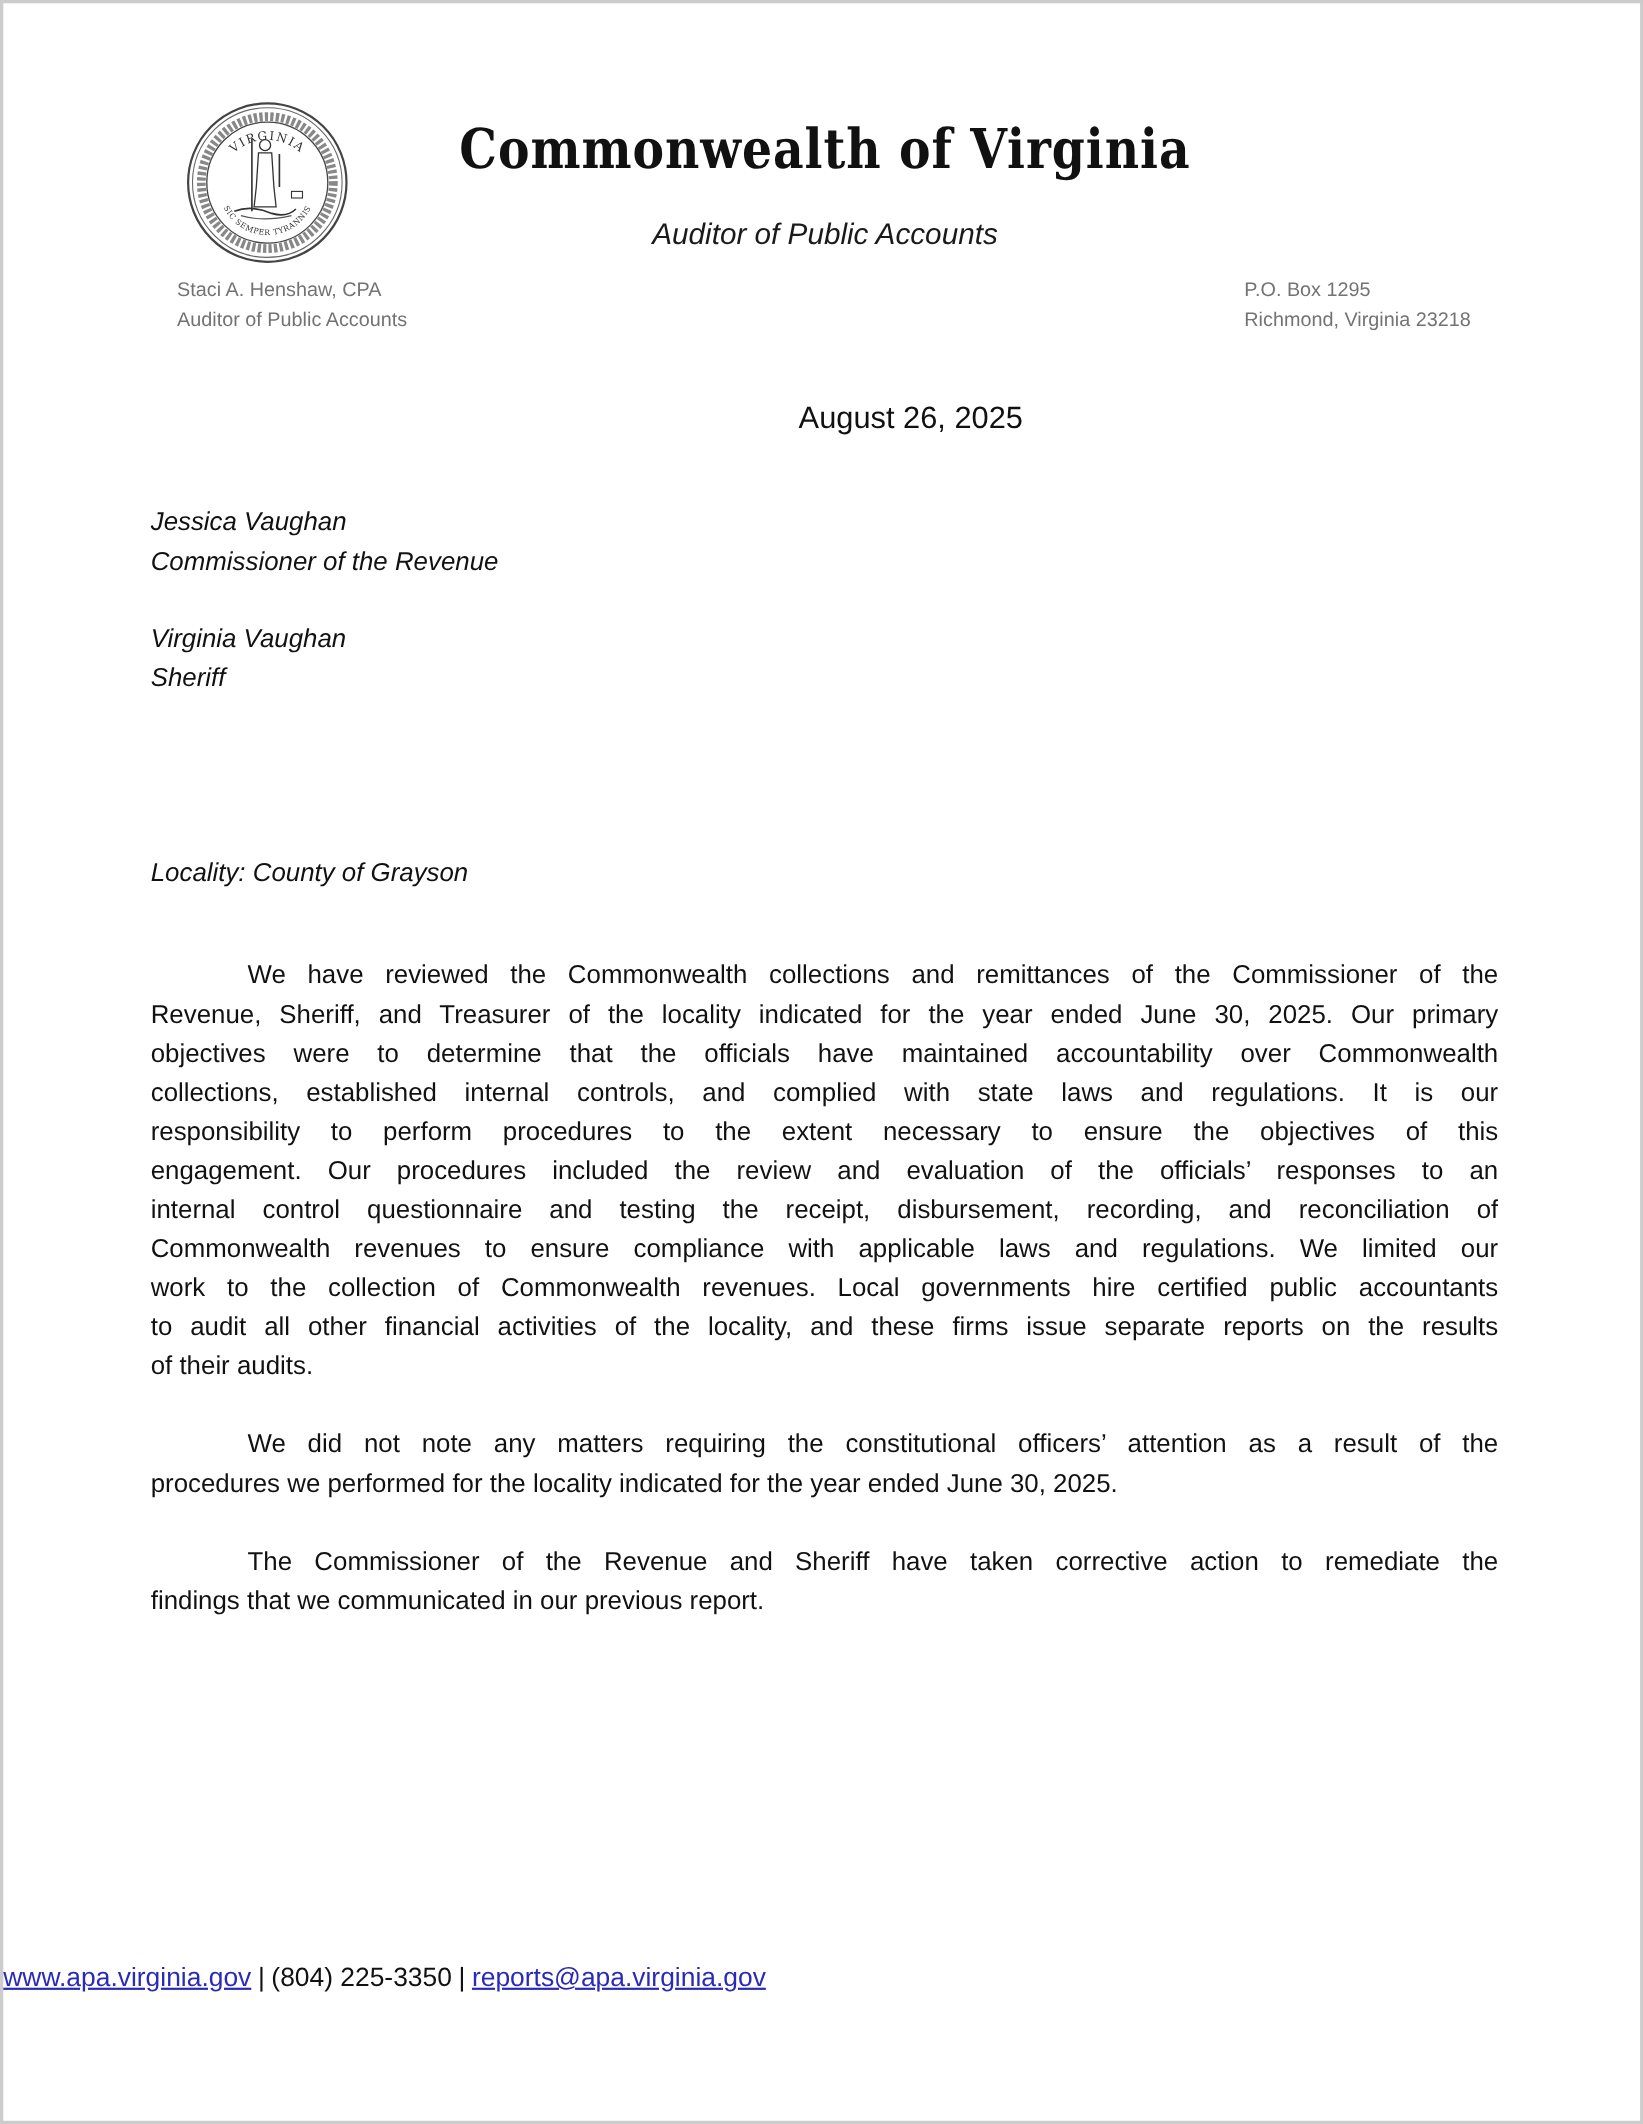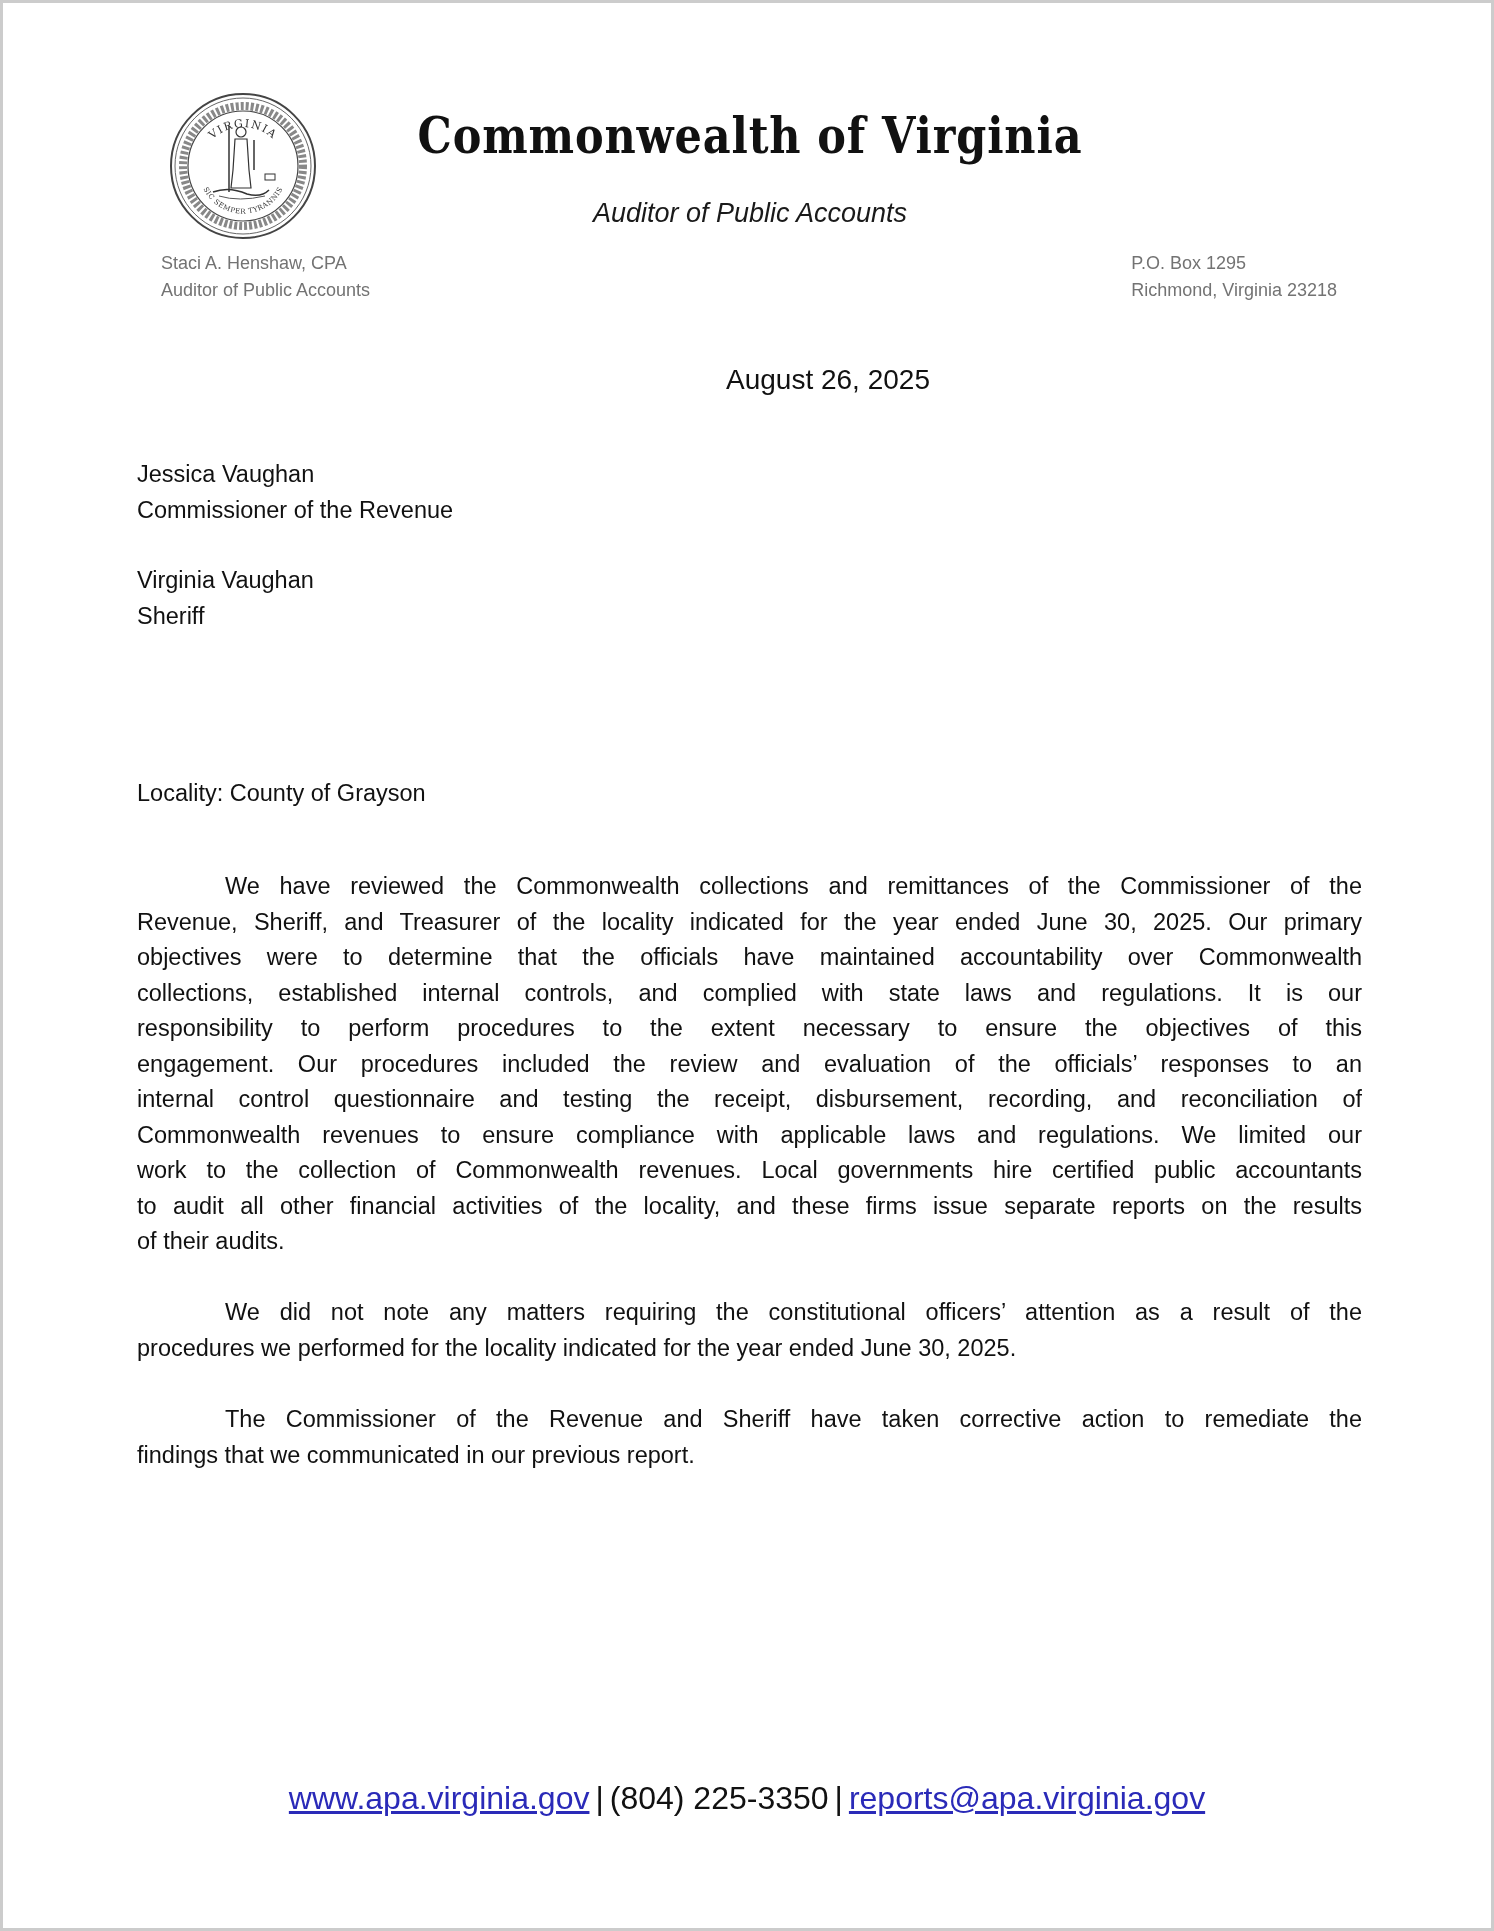--- a/index.html
+++ b/index.html
@@ -19,26 +19,26 @@
   }
   .subtitle {
     left: 400px; width: 694px; top: 192px; text-align: center;
     font-style: italic; font-size: 27px; line-height: 36px; color: #1a1a1a;
   }
   .hdr { font-size: 18px; line-height: 27px; color: #737373; }
   .hdr-left { left: 158px; top: 247px; }
   .hdr-right { right: 154px; top: 247px; }
   .date { left: 600px; width: 450px; top: 360px; text-align: center; font-size: 28px; line-height: 34px; }
   .body-text { font-size: 23.5px; line-height: 35.5px; }
-  .addr { left: 134px; }
+  .addr { left: 134px; font-style: italic; }
   .line { position: absolute; left: 134px; width: 1225px; white-space: nowrap; }
   .j { text-align: justify; text-align-last: justify; white-space: normal; height: 35.5px; overflow: hidden; }
   .indent { left: 222px; width: 1137px; }
   .footer {
-    left: 0; width: 1488px; top: 1778px; text-align: center; font-size: 32px; line-height: 34px; color: #111;
+    left: 0; width: 1488px; top: 1778px; font-size: 24px; line-height: 34px; color: #111;
   }
   .footer a { color: #2a2ab8; text-decoration: underline; }
   .sep { padding: 0 6px; }
 </style>
 </head>
 <body>
 
 <div class="page">
 
   <div class="abs seal">

